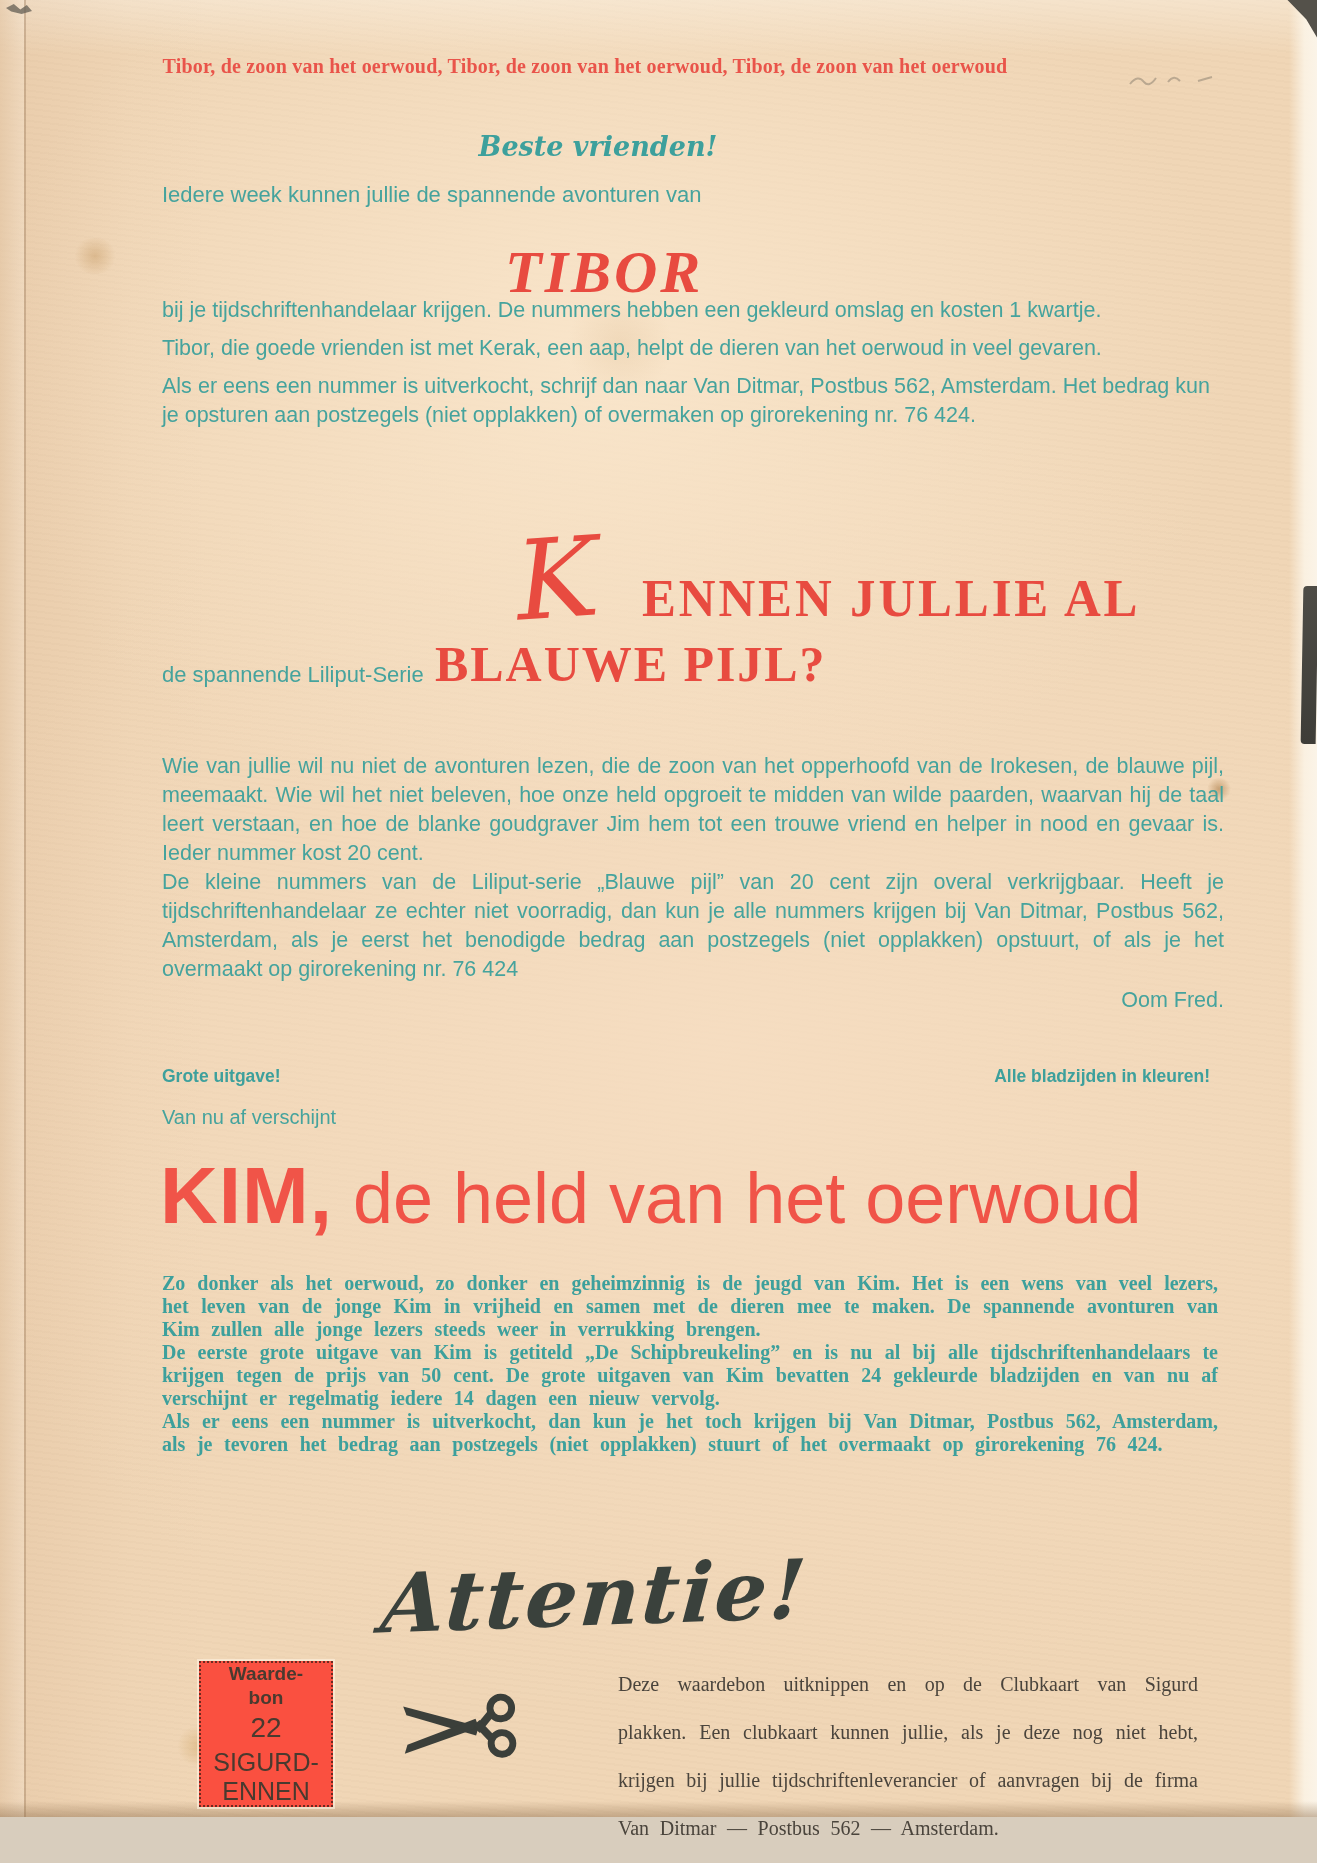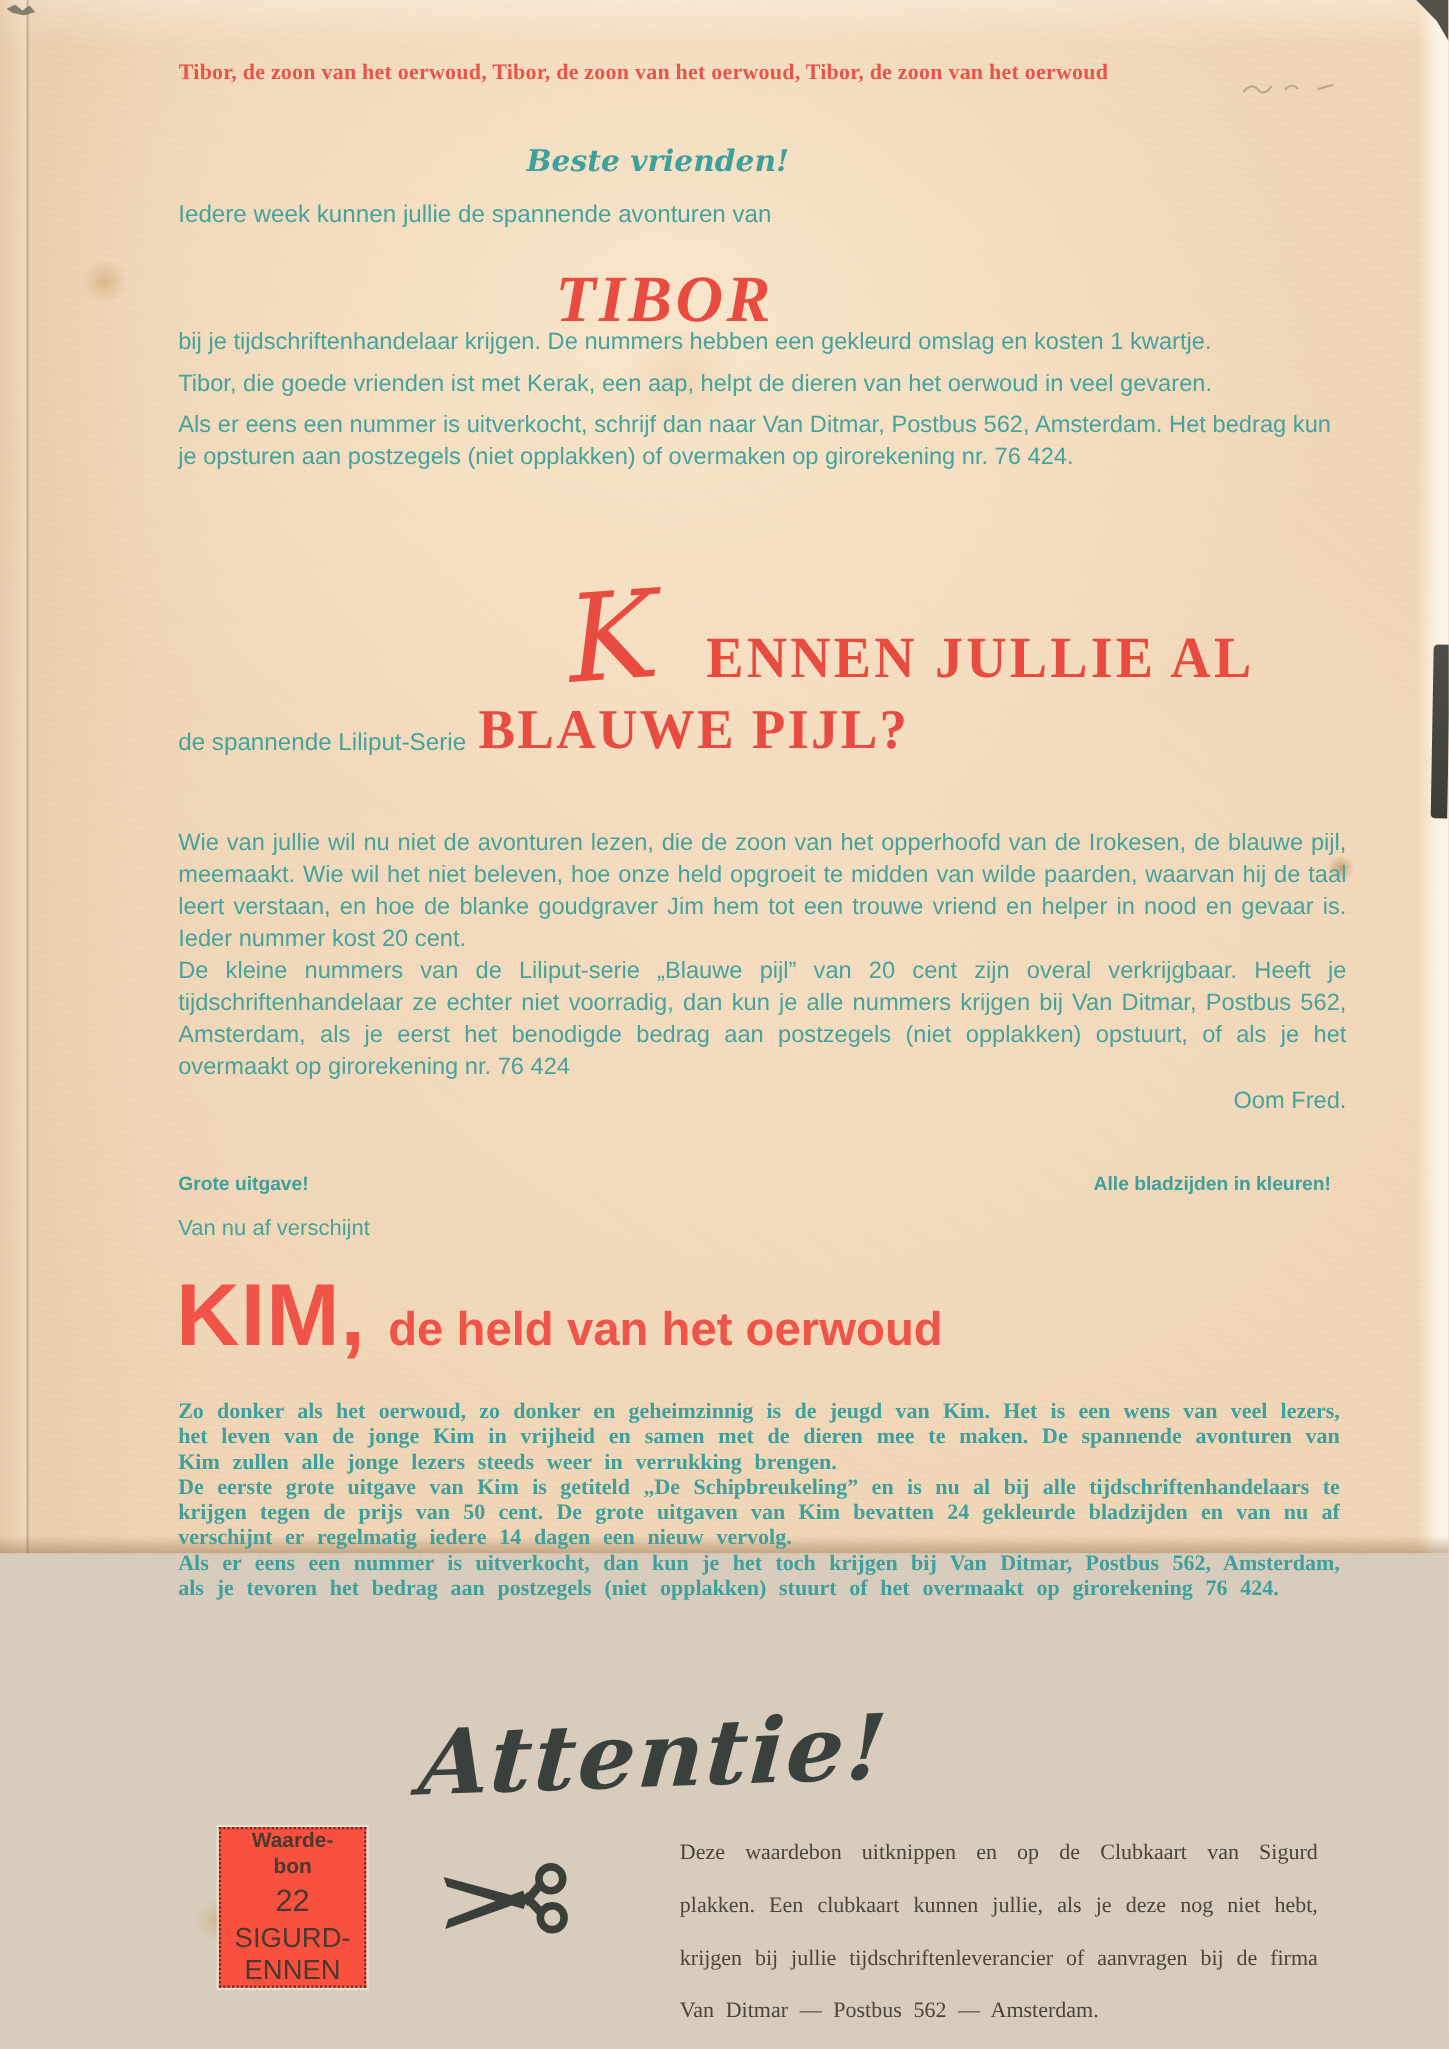--- a/index.html
+++ b/index.html
@@ -1,18 +1,18 @@
 <!DOCTYPE html>
 <html><head>
 <meta charset="utf-8">
 <style>
   html,body{margin:0;padding:0;}
   body{width:1317px;height:1863px;overflow:hidden;background:#d8cdbd;}
   .page{
-    position:relative;width:1317px;height:1412px;
+    position:relative;width:1317px;height:1817px;
     background:
       linear-gradient(to right, rgba(185,135,95,0.12), rgba(185,135,95,0.02) 10%, transparent 16%),
       linear-gradient(to bottom, rgba(255,252,244,0.35), transparent 3%),
       radial-gradient(900px 700px at 46% 20%, rgba(250,231,205,0.9), rgba(250,231,205,0) 70%),
       radial-gradient(1100px 900px at 55% 58%, rgba(247,223,196,0.8), rgba(247,223,196,0) 75%),
       repeating-linear-gradient(7deg, rgba(120,90,60,0.025) 0 2px, transparent 2px 6px),
       #f0d6b6;
     font-family:"Liberation Serif", serif;
   }
   
@@ -62,21 +62,21 @@
   .bp-block{position:absolute;left:162px;top:752px;width:1062px;}
   .bp-block p{margin:0;}
   .bp-signature{text-align:right;margin-top:2px;font-family:"Liberation Sans",sans-serif;font-size:21.5px;color:#45a39d;}
 
   
   .kim-note-row{position:absolute;left:162px;top:1066px;width:1048px;display:flex;justify-content:space-between;
     font-family:"Liberation Sans",sans-serif;font-weight:bold;font-size:17.5px;color:#3da09c;}
   .kim-lead{position:absolute;left:162px;top:1106px;font-family:"Liberation Sans",sans-serif;font-size:20px;color:#45a39d;}
   .kim-title{position:absolute;left:160px;top:1150px;display:flex;align-items:baseline;gap:20px;white-space:nowrap;color:#f05448;}
   .kim-title-main{font-family:"Liberation Sans",sans-serif;font-weight:bold;font-size:80px;letter-spacing:1px;}
-  .kim-title-rest{font-family:"Liberation Sans",sans-serif;font-weight:bold;font-size:43px;letter-spacing:0px;}
+  .kim-title-rest{font-family:"Liberation Sans",sans-serif;font-weight:normal;font-size:72px;letter-spacing:0px;}
   .kim-paras{position:absolute;left:162px;top:1272px;width:1056px;font-family:"Liberation Serif",serif;
     font-weight:bold;font-size:20px;line-height:23px;word-spacing:0.33em;color:#3da09c;text-align:justify;}
   .kim-paras p{margin:0;}
 
   
   .attention-title{position:absolute;left:382px;top:1548px;font-family:"DejaVu Serif",serif;font-weight:bold;
     font-style:italic;font-size:82px;color:#3a413c;transform:skewX(-6deg) rotate(-2deg);letter-spacing:2px;}
 
   
   .coupon{position:absolute;left:199px;top:1661px;width:134px;height:146px;background:#fa5040;

